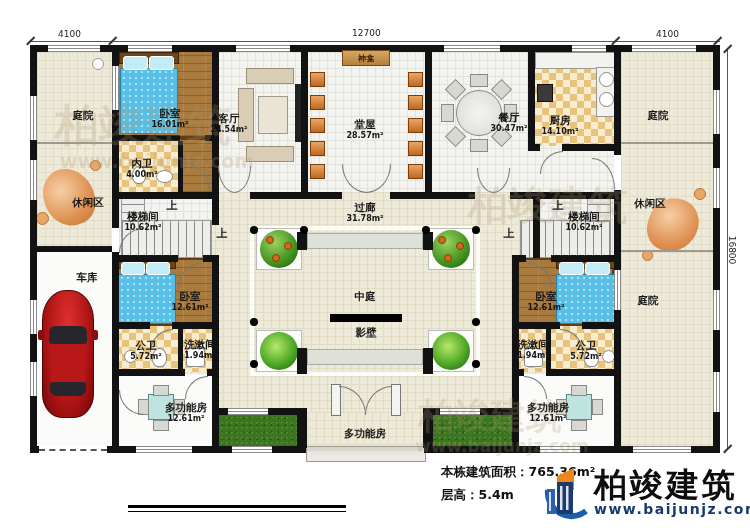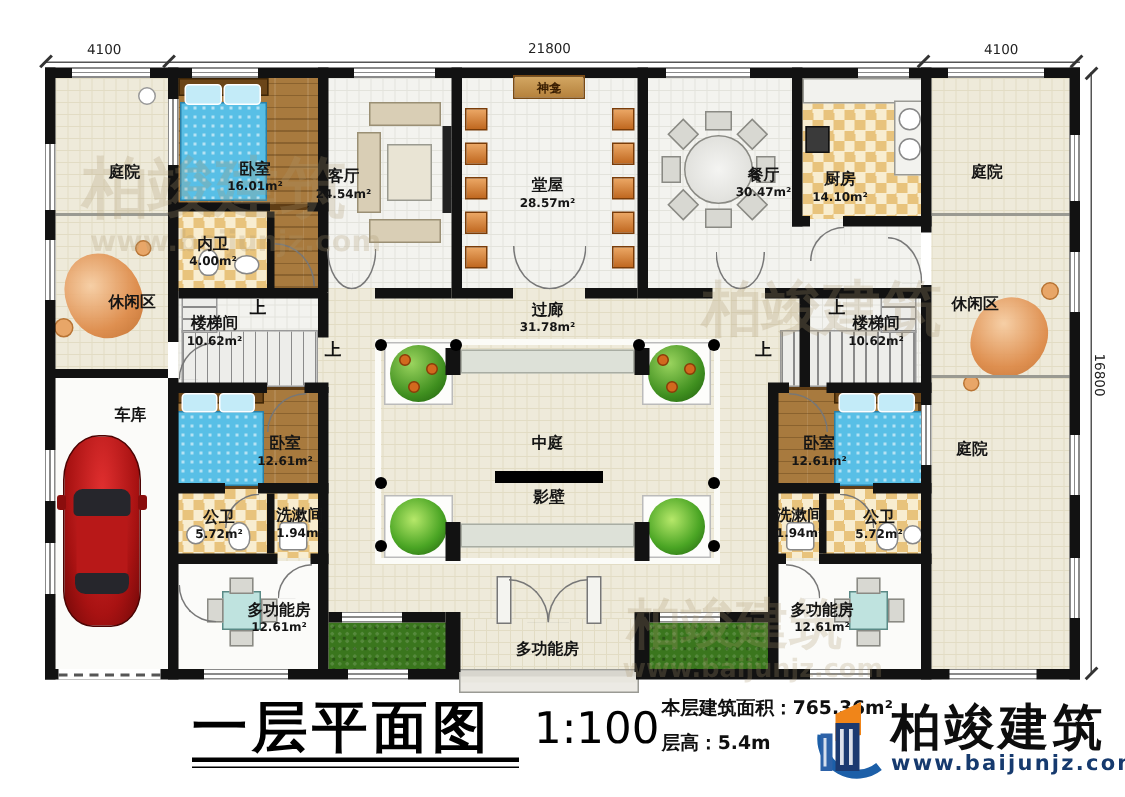--- a/index.html
+++ b/index.html
@@ -411,32 +411,30 @@
   <span class="up" style="left:222px;top:233px;">上</span>
   <span class="up" style="left:558px;top:205px;">上</span>
   <span class="up" style="left:509px;top:233px;">上</span>
 
   <div class="abs" style="left:30px;top:41px;width:690px;height:1px;background:#555;z-index:11;"></div>
   <div class="tick" style="left:25px;top:40px;"></div>
   <div class="tick" style="left:107px;top:40px;"></div>
   <div class="tick" style="left:610px;top:40px;"></div>
   <div class="tick" style="left:712px;top:40px;"></div>
   <div class="dim" style="left:58px;top:29px;">4100</div>
-  <div class="dim" style="left:352px;top:28px;">21800</div>
+  <div class="dim" style="left:352px;top:28px;">12700</div>
   <div class="dim" style="left:656px;top:29px;">4100</div>
   <div class="abs" style="left:727px;top:48px;width:1px;height:402px;background:#555;z-index:11;"></div>
   <div class="tick" style="left:722px;top:48px;"></div>
   <div class="tick" style="left:722px;top:448px;"></div>
   <div class="dim" style="left:718px;top:245px;transform:rotate(90deg);transform-origin:center;">16800</div>
 
-  <div class="big-title" style="left:128px;top:460px;">一层平面图</div>
   <div class="abs" style="left:128px;top:505px;width:218px;height:3px;background:#000;z-index:12;"></div>
   <div class="abs" style="left:128px;top:511px;width:218px;height:1px;background:#000;z-index:12;"></div>
-  <div class="scale-txt" style="left:356px;top:468px;">1:100</div>
-  <div class="stat" style="left:441px;top:464px;"><span>本层建筑面积：</span><span>765.36m²</span></div>
+  <div class="stat" style="left:441px;top:464px;"><span>本栋建筑面积：</span><span>765.36m²</span></div>
   <div class="stat" style="left:441px;top:487px;"><span>层高：</span><span>5.4m</span></div>
 
   <div class="abs" style="left:540px;top:461px;width:50px;height:62px;z-index:12;">
     <svg viewBox="0 0 100 120" width="50" height="62">
       <path d="M16 56 A47 47 0 0 0 92 98" stroke="#1c5fa8" stroke-width="12" fill="none"></path>
       <polygon points="34,28 68,12 68,56 34,64" fill="#f08519"></polygon>
       <rect x="34" y="40" width="32" height="64" fill="#1c3a70"></rect>
       <rect x="40" y="48" width="5" height="48" fill="#fff" opacity="0.85"></rect>
       <rect x="52" y="48" width="5" height="48" fill="#fff" opacity="0.85"></rect>
       <rect x="14" y="54" width="16" height="50" fill="#2d62a8"></rect>

